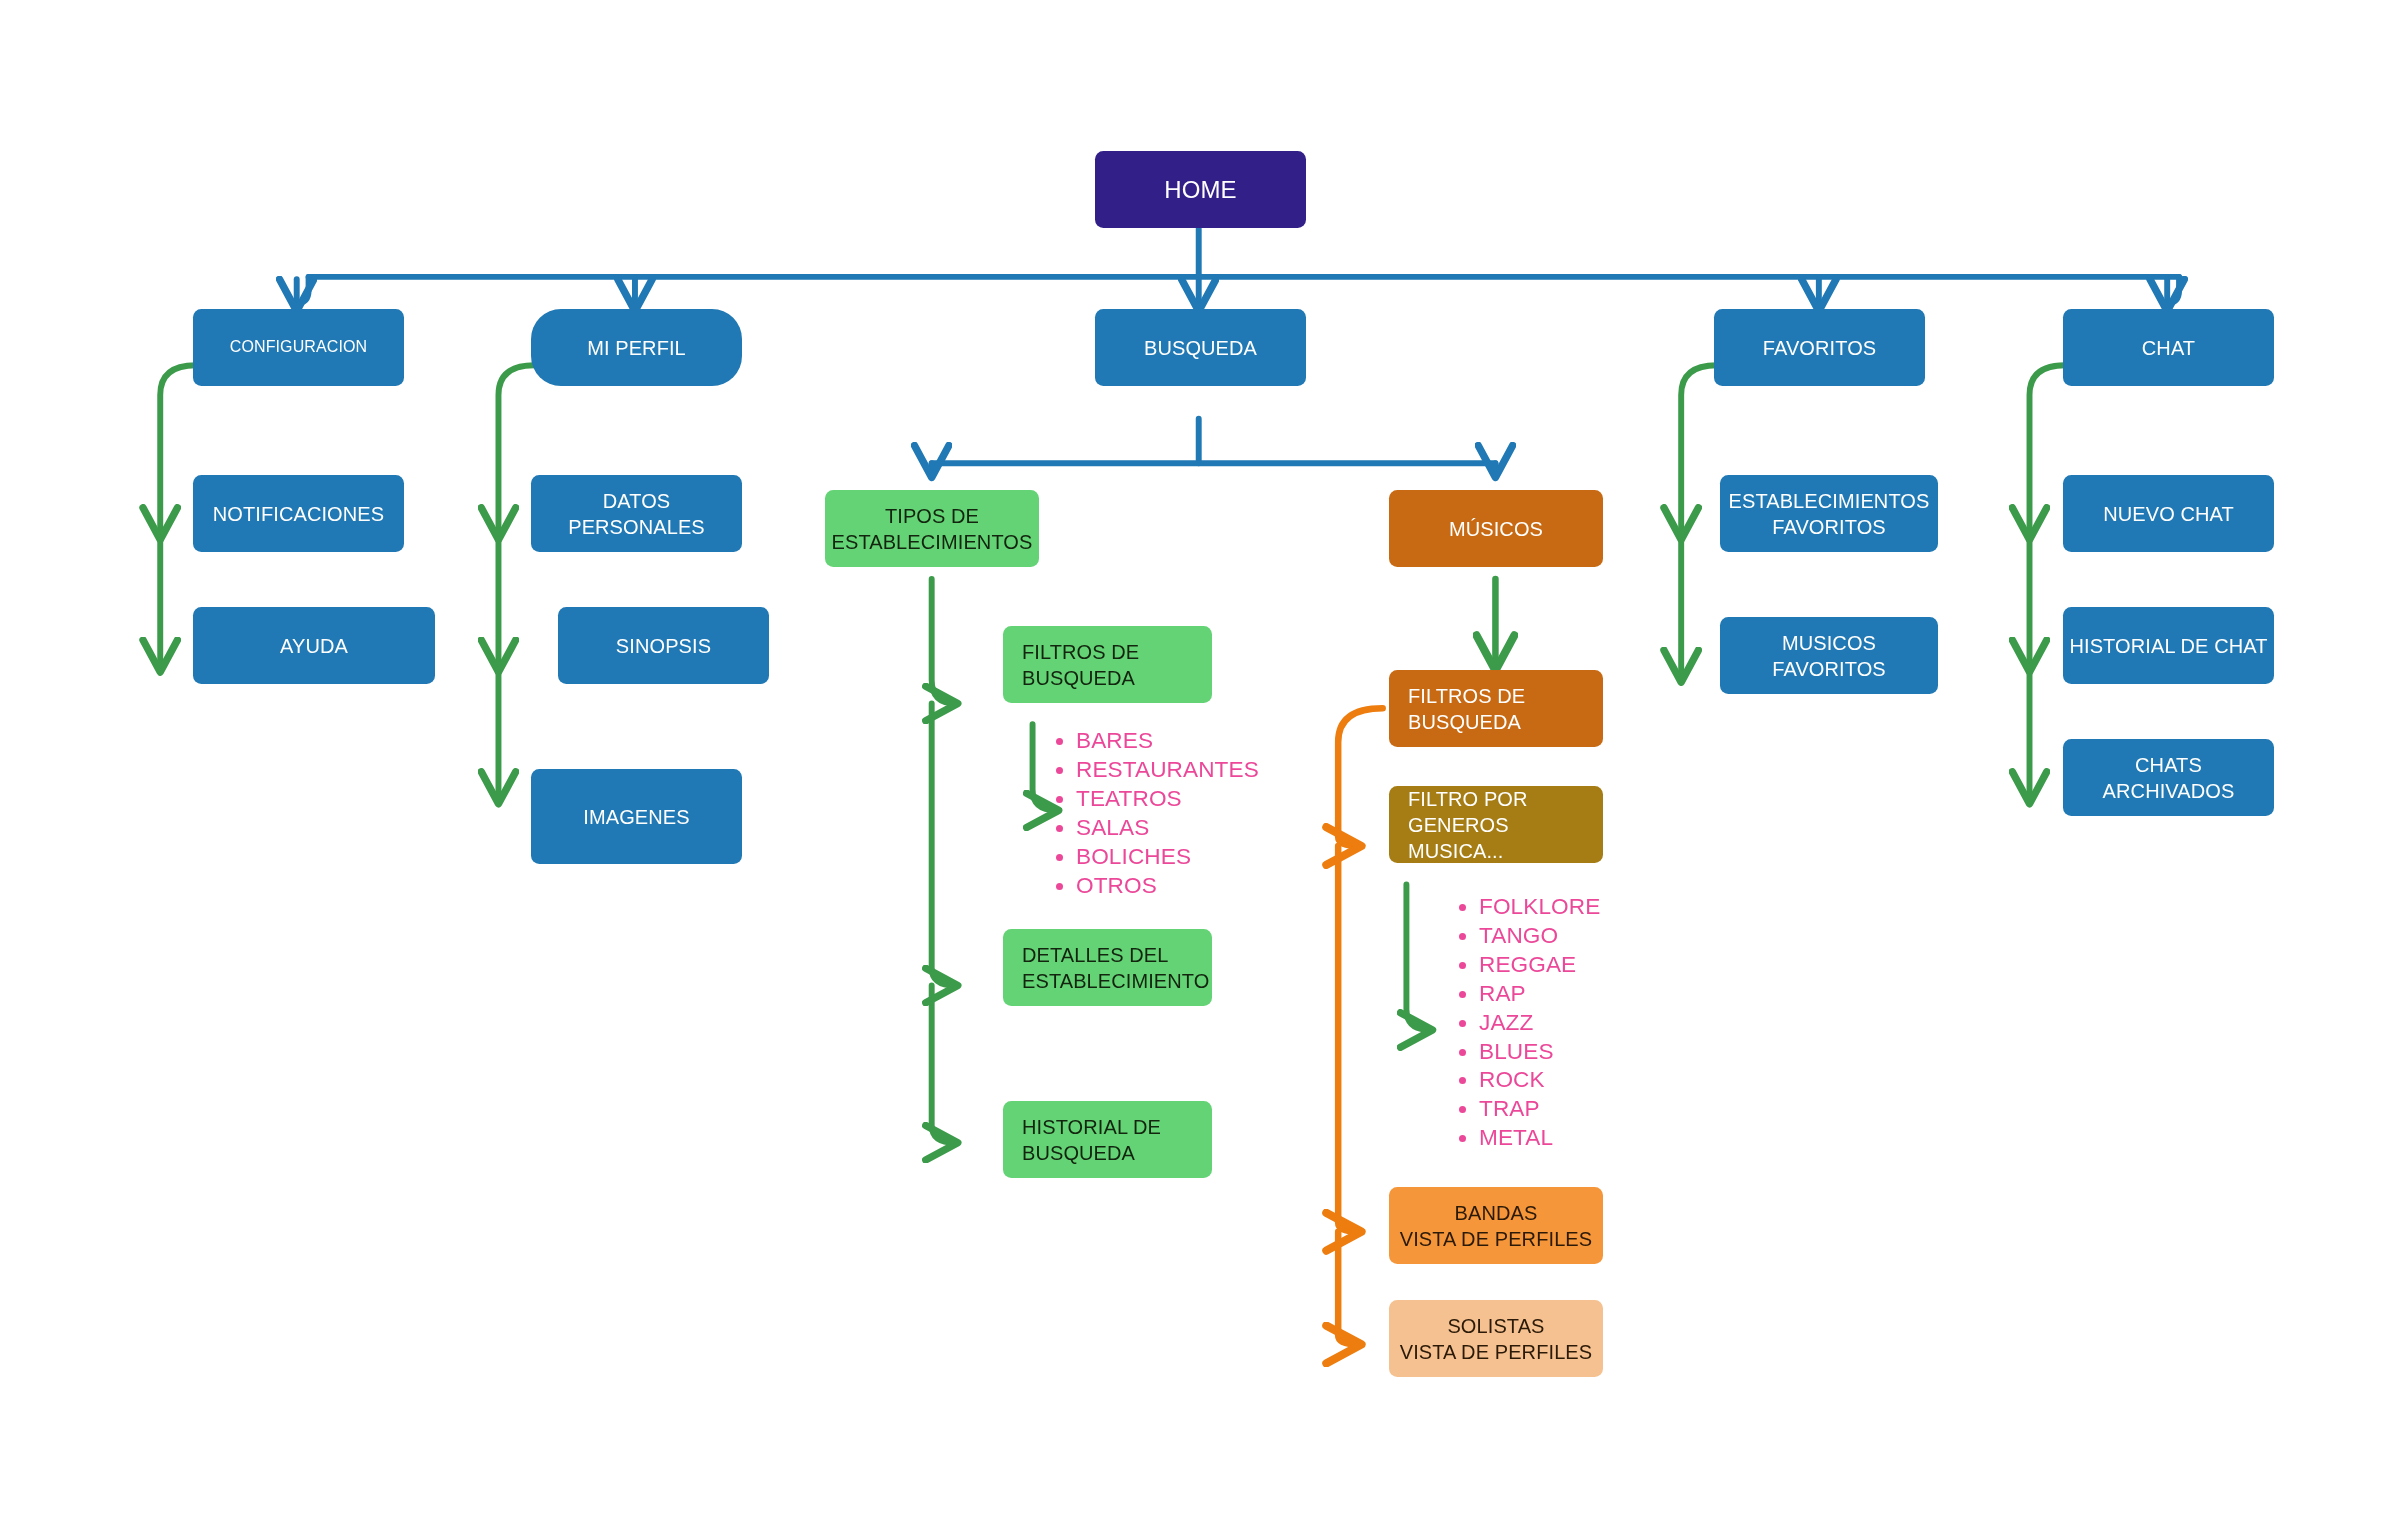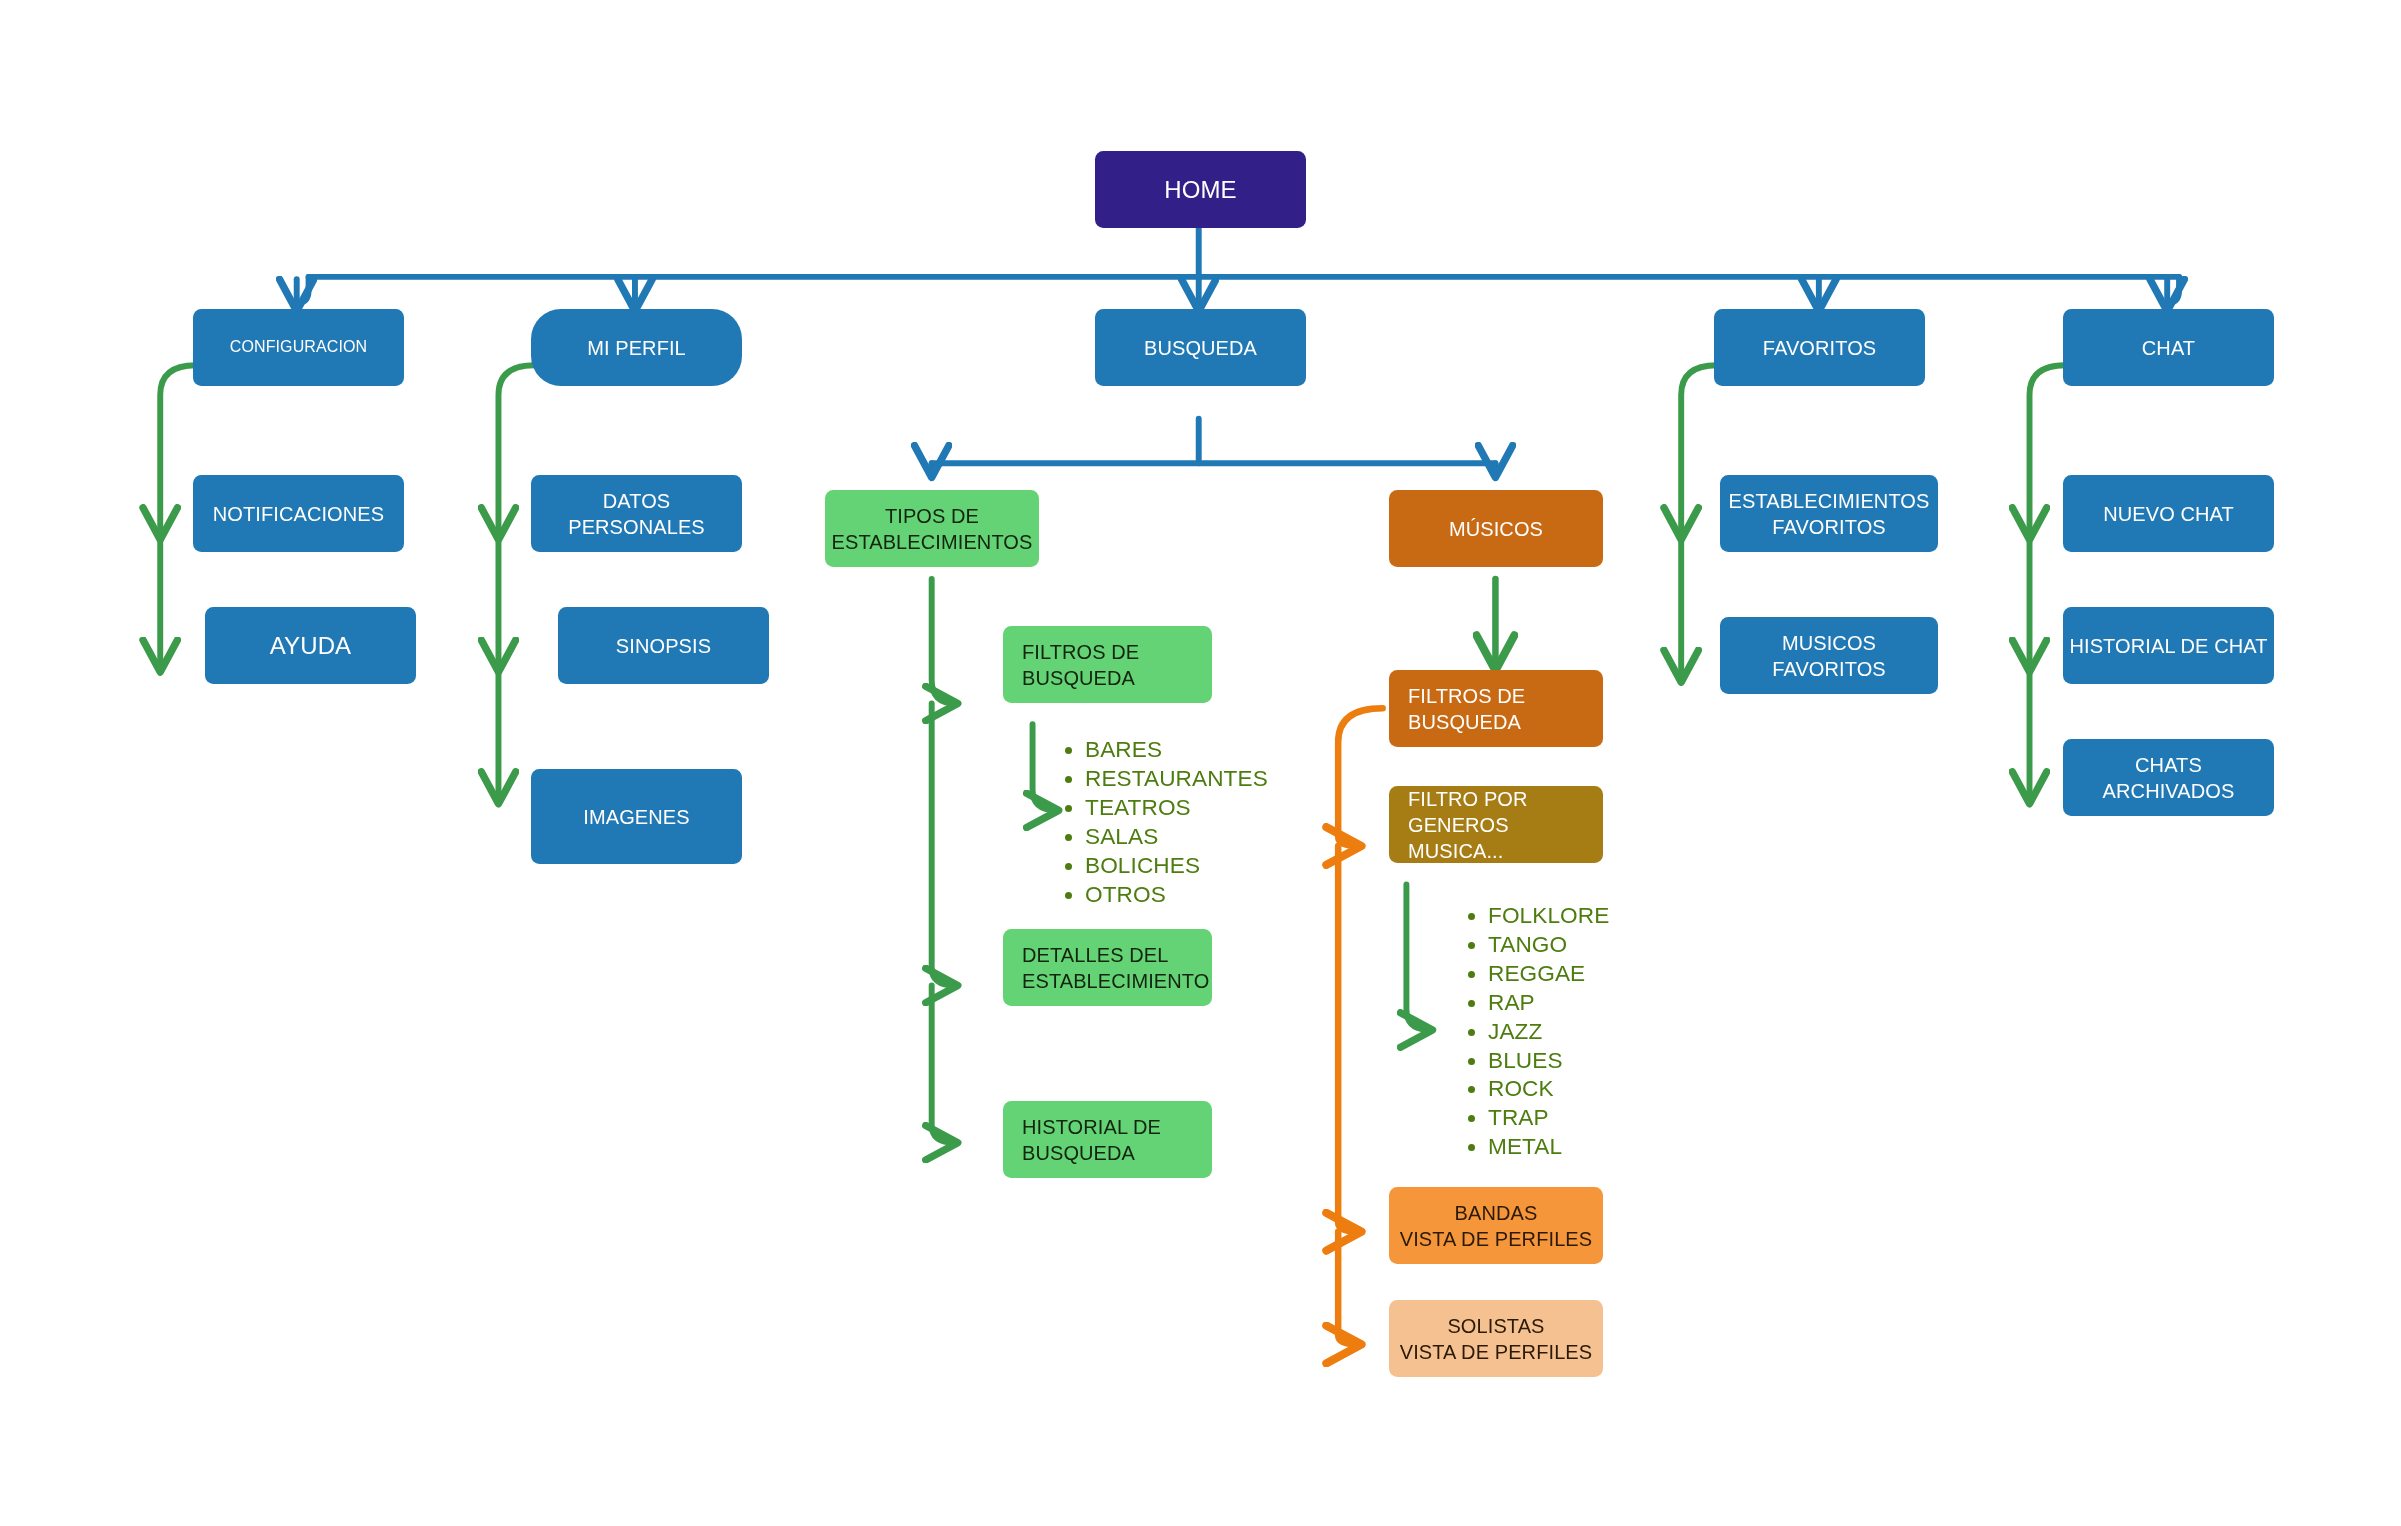--- a/index.html
+++ b/index.html
@@ -47,24 +47,24 @@
   .n-blue   { background: #2079B4; color: #ffffff; }
   .n-green  { background: #63D375; color: #13240f; }
   .n-dkor   { background: #C86A13; color: #ffffff; }
   .n-olive  { background: #A67D15; color: #ffffff; }
   .n-orange { background: #F5963A; color: #2b1a07; }
   .n-peach  { background: #F5C191; color: #2b1a07; }
 
   .bullets {
     position: absolute;
     z-index: 3;
-    margin: 9px;
+    margin: 0;
     padding: 0 0 0 31px;
     list-style: disc;
-    color: #4d7c0f;
+    color: #ec4899;
     font-size: 22.6px;
     line-height: 1.28;
     letter-spacing: 0.1px;
   }
   .bullets li { padding: 0; margin: 0; }
 </style>
 </head>
 <body>
 
 <div id="stage">
@@ -140,21 +140,21 @@
   <div class="node n-home" style="left:1095px; top:151px; width:211px; height:77px; font-size:24px;justify-content:center;">
     <span class="lbl">HOME</span>
   </div>
 
   <div class="node n-blue" style="left:193px; top:309px; width:211px; height:77px; font-size:16px;">
     <span class="lbl">CONFIGURACION</span>
   </div>
   <div class="node n-blue" style="left:193px; top:475px; width:211px; height:77px; font-size:20px;">
     <span class="lbl">NOTIFICACIONES</span>
   </div>
-  <div class="node n-blue" style="left:193px; top:607px; width:211px; height:77px; font-size:24px;margin-left:12px;">
+  <div class="node n-blue" style="left:193px; top:607px; width:242px; height:77px; font-size:20px;">
     <span class="lbl">AYUDA</span>
   </div>
 
   <div class="node n-blue" style="left:531px; top:309px; width:211px; height:77px; font-size:20px;border-radius:30px;">
     <span class="lbl">MI PERFIL</span>
   </div>
   <div class="node n-blue" style="left:531px; top:475px; width:211px; height:77px; font-size:20px;">
     <span class="lbl">DATOS
 PERSONALES</span>
   </div>

